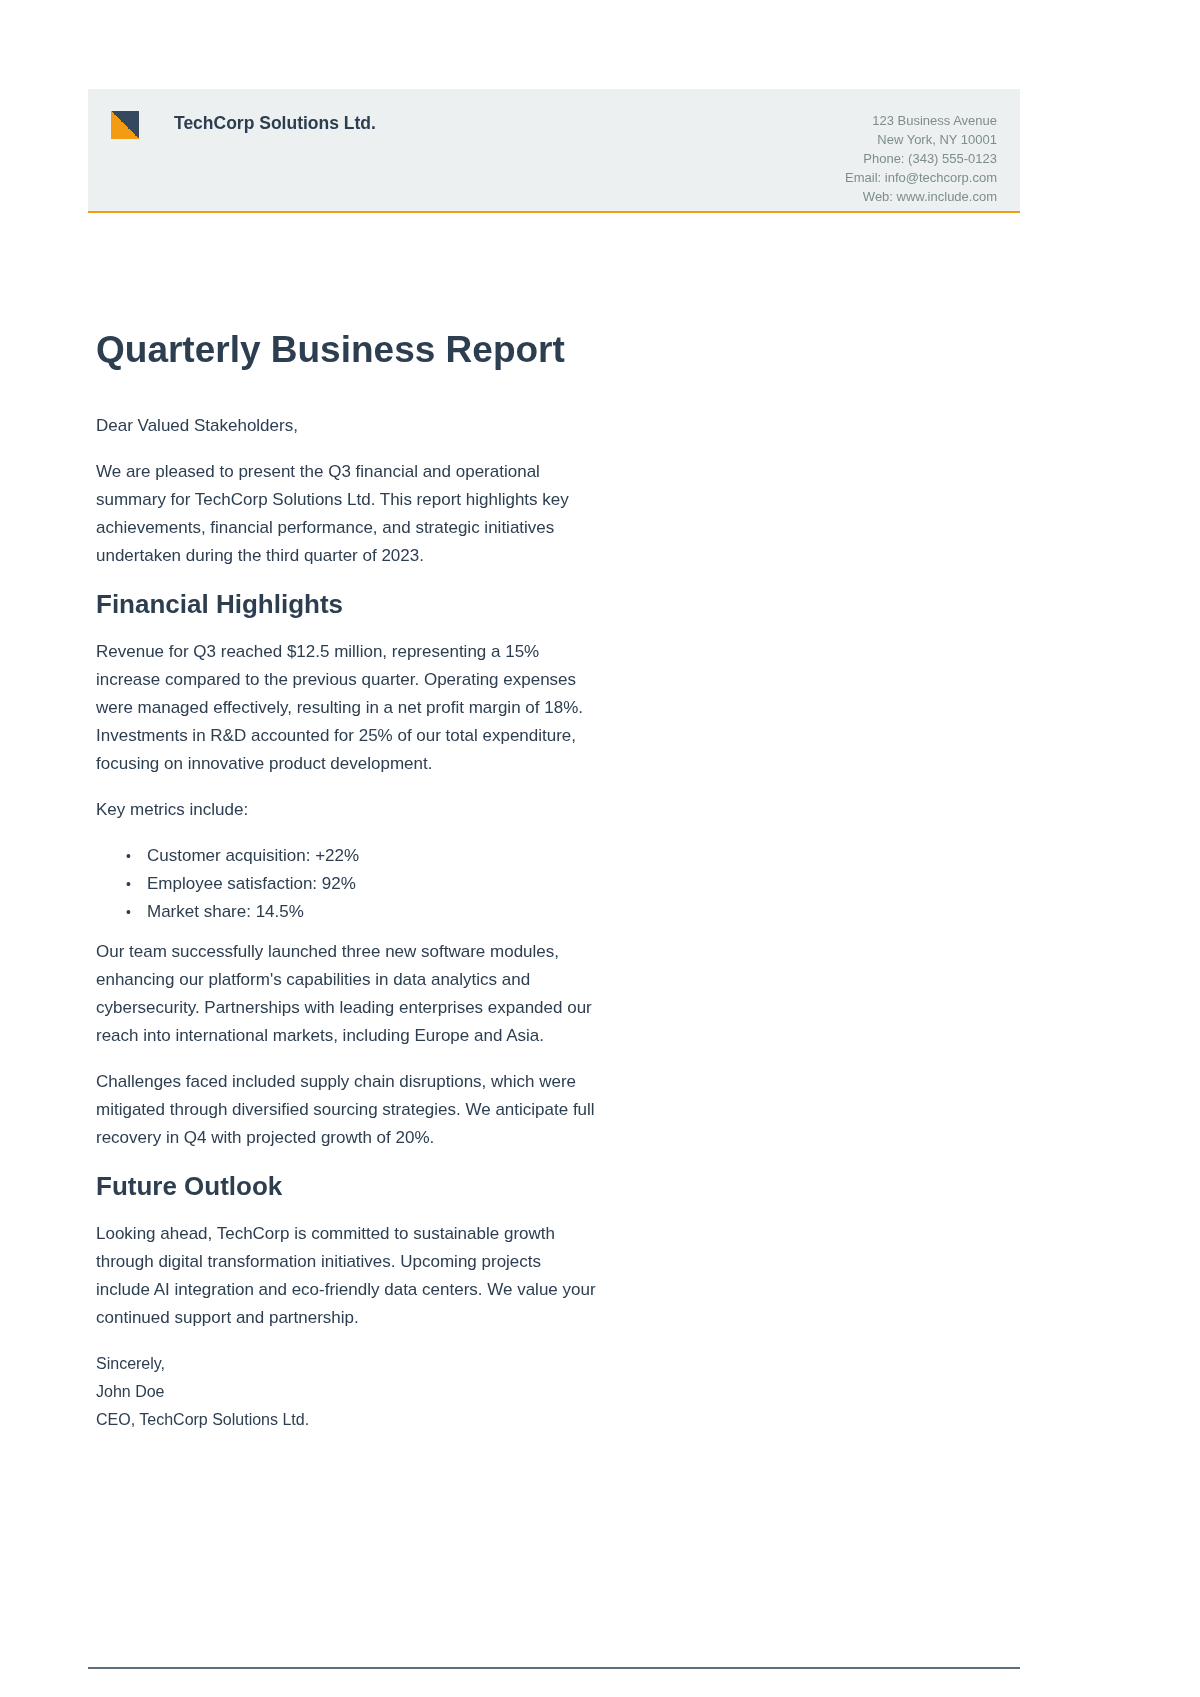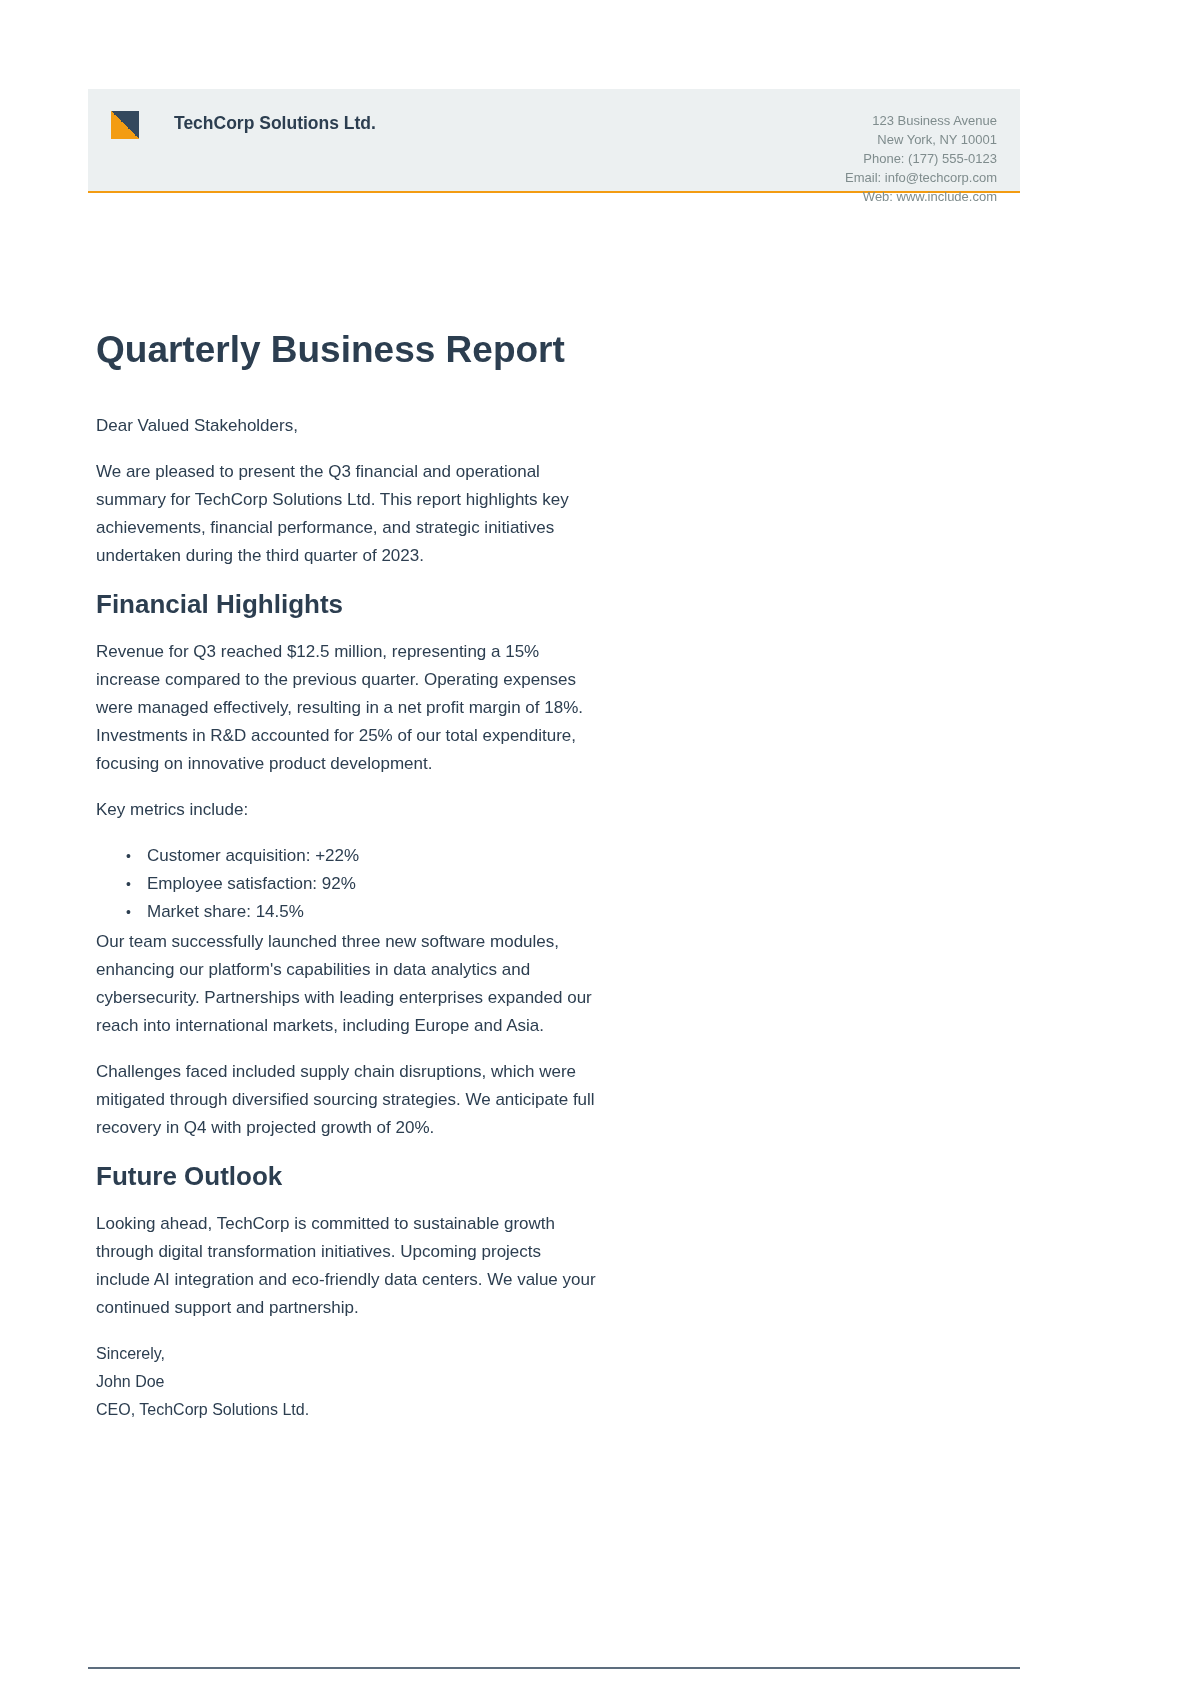--- a/index.html
+++ b/index.html
@@ -1,20 +1,20 @@
 <!DOCTYPE html>
 <html><head>
   <meta charset="utf-8">
   <style>
     * { box-sizing: border-box; margin: 0; padding: 0; }
     html, body { width: 1200px; height: 1697px; background: #ffffff; }
     body { font-family: "Liberation Sans", sans-serif; color: #2c3e50; position: relative; }
 
     .letterhead {
-      position: absolute; left: 88px; top: 89px; width: 932px; height: 104px;
+      position: absolute; left: 88px; top: 89px; width: 932px; height: 124px;
       background: #ecf0f1; border-bottom: 2px solid #f39c12;
     }
     .logo {
       position: absolute; left: 23px; top: 22px; width: 28px; height: 28px;
       background: linear-gradient(to bottom left, #34495e 0%, #34495e 50%, #f39c12 50%, #f39c12 100%);
     }
     .company-name {
       position: absolute; left: 86px; top: 24px;
       font-size: 17.5px; font-weight: bold; color: #2c3e50;
     }
@@ -31,21 +31,21 @@
       line-height: 44px; margin-bottom: 40px;
     }
     h2 {
       font-size: 26px; font-weight: bold; color: #2c3e50;
       line-height: 32px; margin-top: 10px; margin-bottom: 18px;
     }
     p {
       font-size: 17px; line-height: 28px; color: #2c3e50; margin-bottom: 18px;
     }
     ul.metrics {
-      list-style: none; margin-left: 30px; margin-bottom: 2px;
+      list-style: none; margin-left: 30px; margin-bottom: 12px;
     }
     ul.metrics li {
       font-size: 17px; line-height: 28px; position: relative; padding-left: 21px;
     }
     ul.metrics li::before {
       content: "\2022"; position: absolute; left: 0; top: 0; font-size: 14px;
     }
     .signoff div { font-size: 16px; line-height: 28px; }
 
     .footer-rule {
@@ -55,21 +55,21 @@
   </style>
 </head>
 <body>
 
 <div class="letterhead">
   <div class="logo"></div>
   <div class="company-name">TechCorp Solutions Ltd.</div>
   <div class="contact">
     <div>123 Business Avenue</div>
     <div>New York, NY 10001</div>
-    <div>Phone: (177) 555-0123</div>
+    <div>Phone: (343) 555-0123</div>
     <div>Email: info@techcorp.com</div>
     <div>Web: www.include.com</div>
   </div>
 </div>
 
 <div class="content">
   <h1>Quarterly Business Report</h1>
   <p>Dear Valued Stakeholders,</p>
   <p>We are pleased to present the Q3 financial and operational summary for TechCorp Solutions Ltd. This report highlights key achievements, financial performance, and strategic initiatives undertaken during the third quarter of 2023.</p>
 

